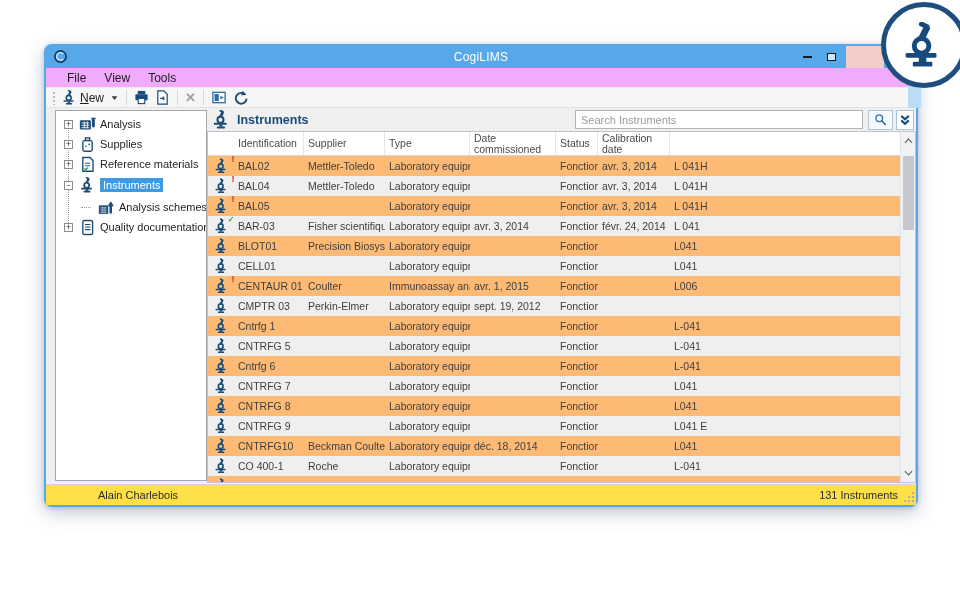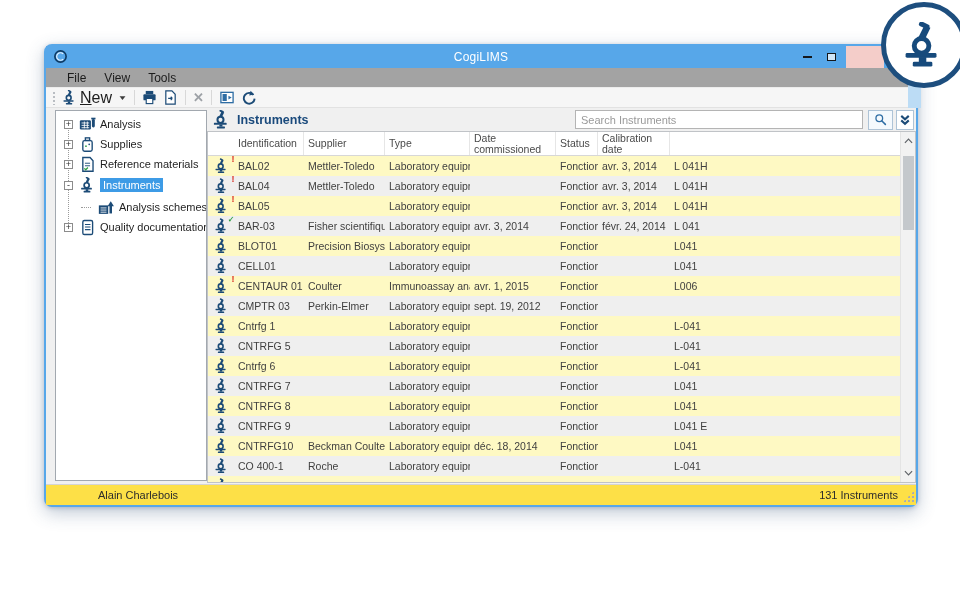--- a/index.html
+++ b/index.html
@@ -16,30 +16,30 @@
   .app-logo{position:absolute;left:7px;top:3px;width:15px;height:15px}
   .title-text{flex:1;text-align:center;color:#fff;font-size:12px;letter-spacing:.2px}
   .win-btn{position:absolute;top:0;height:22px;display:flex;align-items:center;justify-content:center}
   .btn-min{left:748px;width:26px}
   .btn-min .bar{width:9px;height:2px;background:#15181c}
   .btn-max{left:772px;width:26px}
   .btn-max .box{width:9px;height:8px;border:1.5px solid #15181c;background:#cfe6f8}
   .btn-close{left:800px;width:38px;background:#f4cdc9}
 
   
-  .menubar{height:20px;background:#a3a3a3;border-bottom:1px solid #ececec;
+  .menubar{height:20px;background:#f0abfc;border-bottom:1px solid #ececec;
     display:flex;align-items:center;padding-left:12px;font-size:12px;color:#1c1c1c}
   .menu-item{padding:2px 9px;cursor:default}
 
   
   .toolbar{height:20px;background:#f6f6f6;border-bottom:1px solid #e2e2e2;
     display:flex;align-items:center;padding-left:3px}
   .grip{width:4px;height:14px;margin:0 3px;
     background-image:radial-gradient(#b9bdc2 1px,transparent 1.2px);background-size:4px 4px}
-  .tb-item{display:flex;align-items:center;gap:3px;padding:1px 3px;font-size:16px;color:#1c1c1c}
+  .tb-item{display:flex;align-items:center;gap:3px;padding:1px 3px;font-size:12px;color:#1c1c1c}
   .tb-sep{width:1px;height:15px;background:#d8d8d8;margin:0 4px}
   .ic{display:block}
   .navy{color:#1c4b77}
   .tb-x{color:#9da1a6;font-size:13px;font-weight:bold;line-height:14px}
 
   
   .content{position:relative;height:376px;background:#f0f0f0}
 
   
   .tree{position:absolute;left:9px;top:2px;width:152px;height:371px;background:#fff;
@@ -62,21 +62,21 @@
   .search-input{width:288px;height:19px;border:1px solid #b4b4b4;font-size:11px;
     padding:0 5px;color:#444;font-family:Liberation Sans, sans-serif}
   .search-input::placeholder{color:#9a9a9a}
   .search-btn{width:25px;height:20px;margin-left:5px;border:1px solid #aec3d6;background:#f4f9fd;
     display:flex;align-items:center;justify-content:center}
   .chev-btn{width:18px;height:20px;margin-left:3px;border:1px solid #aec3d6;background:#fff;
     display:flex;align-items:center;justify-content:center}
 
   
   .table-box{position:absolute;left:161px;top:23px;width:709px;height:352px;
-    background:#fef9c3;border:1px solid #c0c3c7;overflow:hidden;
+    background:#fdba74;border:1px solid #c0c3c7;overflow:hidden;
     --cols:26px 70px 81px 85px 86px 42px 72px 1fr}
   .thead{display:grid;grid-template-columns:var(--cols);height:24px;padding-right:15px;
     border-bottom:1px solid #d7d7d7;background:#fff}
   .th{font-size:10.5px;color:#4a4a4a;line-height:11px;display:flex;align-items:center;
     padding:1px 4px;border-right:1px solid #e6e6e6;overflow:hidden}
   .th:first-child{border-right:none}
   .tbody{height:328px;overflow:hidden;padding-right:15px}
   .trow{display:grid;grid-template-columns:var(--cols);height:20px}
   .tbody > div:nth-of-type(even){background:#efefef}
   .cell{font-size:10.5px;color:#3f3f3f;line-height:20px;padding:0 4px;

